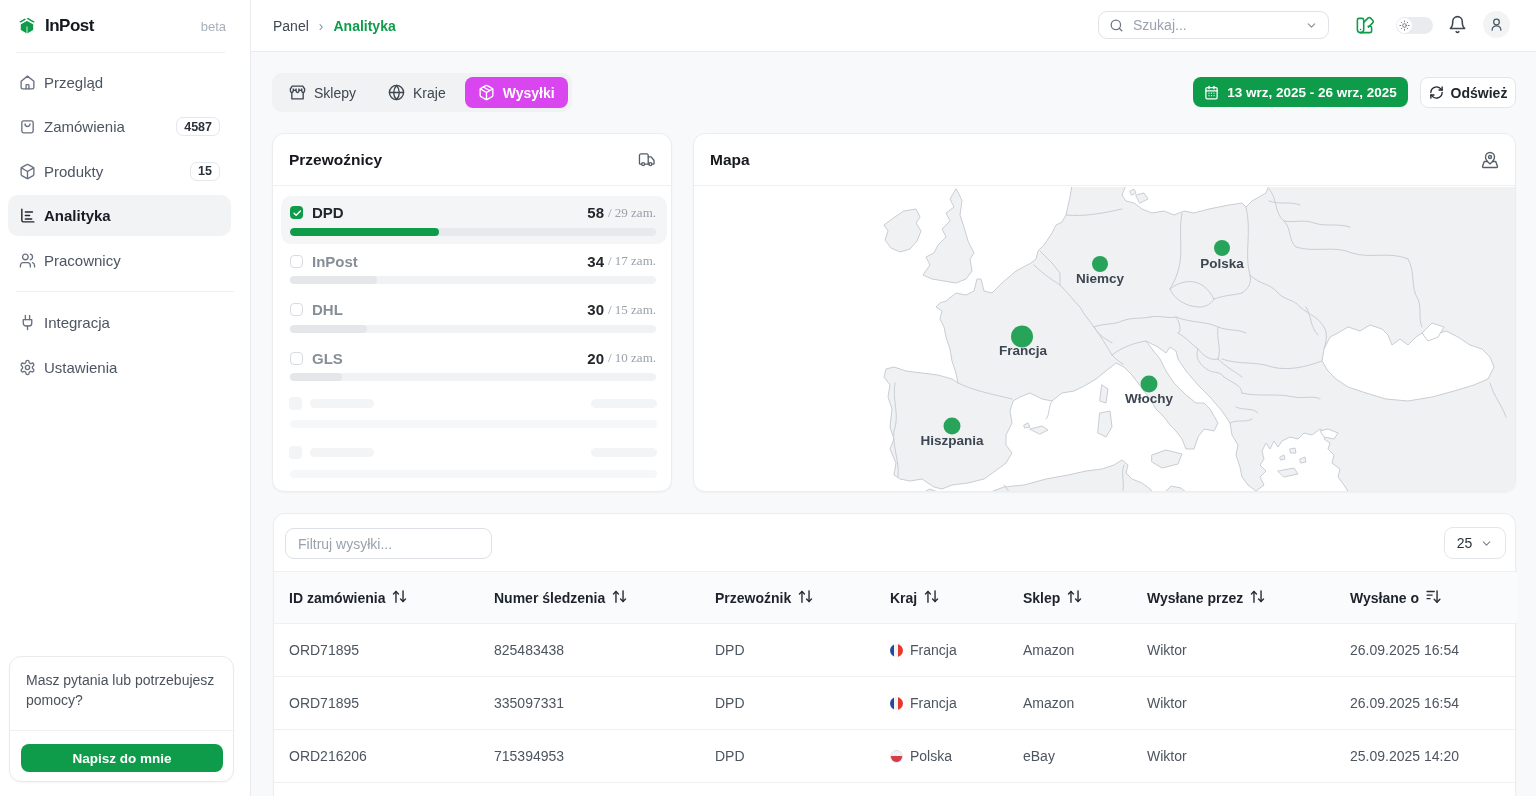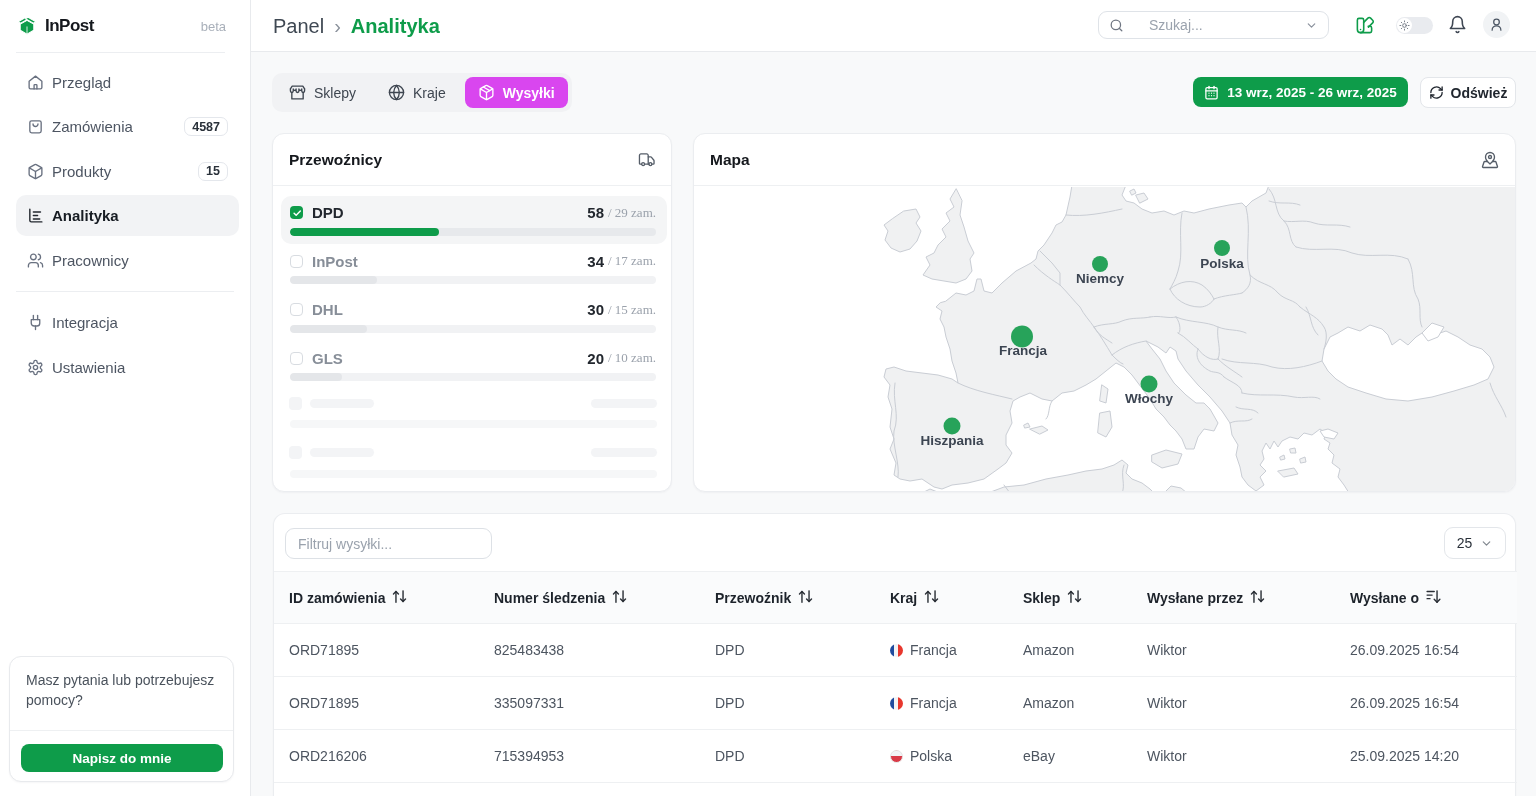--- a/index.html
+++ b/index.html
@@ -7,36 +7,36 @@
   html,body { width:1536px; height:796px; overflow:hidden; }
   body { font-family:"Liberation Sans", sans-serif; background:#f8f9fa; color:#1b2027; position:relative; }
   svg { display:block; }
 
   
   #sidebar { position:absolute; left:0; top:0; width:251px; height:796px; background:#fff; border-right:1px solid #e8eaed; z-index:5; }
   .logo-row { position:absolute; left:16px; right:16px; top:0; height:52px; display:flex; align-items:center; }
   .logo-row .word { font-size:17px; font-weight:bold; color:#15181d; letter-spacing:-0.5px; margin-left:7px; }
   .logo-row .beta { margin-left:auto; font-size:13px; color:#a9b0ba; margin-right:8px; }
   .side-div { position:absolute; left:16px; right:16px; height:1px; background:#eceef1; }
-  .mitem { position:absolute; left:16px; width:223px; height:41px; border-radius:10px; display:flex; align-items:center; padding:0 11px; color:#4d5562; font-size:15px; }
+  .mitem { position:absolute; left:8px; width:223px; height:41px; border-radius:10px; display:flex; align-items:center; padding:0 11px; color:#4d5562; font-size:15px; }
   .mitem svg { flex:0 0 auto; margin-right:8px; }
   .mitem.active { background:#f2f3f5; color:#171c23; font-weight:bold; }
   .badge { margin-left:auto; border:1px solid #e4e7ec; background:#fff; border-radius:7px; font-size:12.5px; font-weight:bold; color:#2a313a; padding:1.5px 7px; }
   .help-card { position:absolute; left:9px; width:225px; top:656px; height:126px; background:#fff; border:1px solid #e8eaed; border-radius:12px; box-shadow:0 1px 2px rgba(16,24,40,0.04); }
   .help-card .txt { padding:14px 16px 0 16px; font-size:14px; color:#4a525c; line-height:19.5px; }
   .help-card .hd { position:absolute; left:0; right:0; top:73px; height:1px; background:#eef0f2; }
   .help-btn { position:absolute; left:11px; top:87px; width:202px; height:28px; background:#0e9c4a; border-radius:8px; color:#fff; font-size:13.5px; font-weight:bold; display:flex; align-items:center; justify-content:center; }
 
   
   #topbar { position:absolute; left:251px; top:0; right:0; height:52px; background:#fff; border-bottom:1px solid #e8eaed; }
-  .crumbs { position:absolute; left:22px; top:0; height:52px; display:flex; align-items:center; font-size:20px; color:#3f4853; }
+  .crumbs { position:absolute; left:22px; top:0; height:52px; display:flex; align-items:center; font-size:14px; color:#3f4853; }
   .crumbs .sep { margin:0 10px; color:#8b929c; }
   .crumbs .cur { color:#0e9c4a; font-weight:600; }
   .search { position:absolute; left:847px; top:11px; width:231px; height:28px; border:1px solid #dfe3e8; border-radius:9px; display:flex; align-items:center; padding:0 10px; color:#9aa2ad; font-size:14px; background:#fff; }
-  .search .ph { margin-left:25px; }
+  .search .ph { margin-left:9px; }
   .search .chev { margin-left:auto; }
   .tb-ico { position:absolute; top:0; }
 
   
   #main { position:absolute; left:251px; top:52px; right:0; height:744px; background:#f8f9fa; overflow:hidden; }
 
   
   .tabs { position:absolute; left:21px; top:21px; height:39px; background:#f1f2f4; border-radius:10px; display:flex; align-items:center; padding:0 4px; gap:6px; }
   .tab { height:31px; display:flex; align-items:center; padding:0 13px; font-size:14px; color:#3e4650; border-radius:8px; }
   .tab svg { margin-right:8px; }

